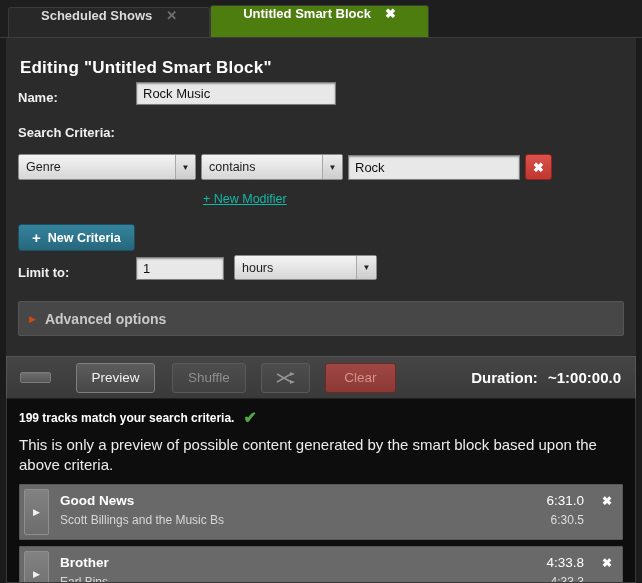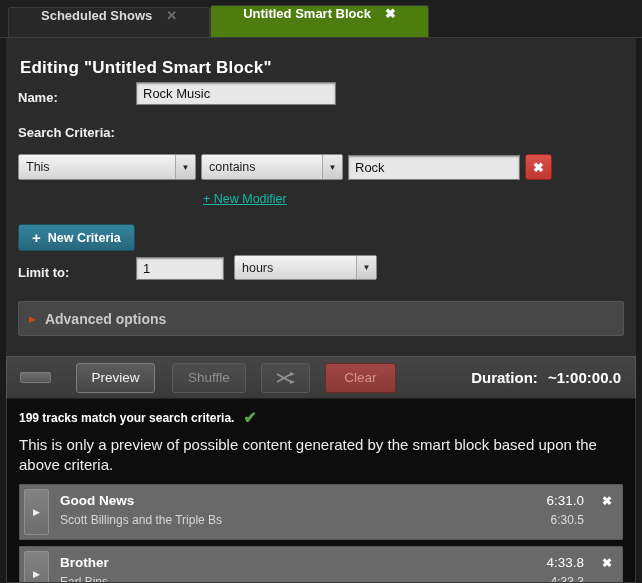--- a/index.html
+++ b/index.html
@@ -158,21 +158,21 @@
 
     <div class="frow">
       <div class="flabel">Name:</div>
       <input class="text" style="width: 200px;" value="Rock Music">
     </div>
 
     <div class="slabel">Search Criteria:</div>
 
     <div class="criteria-row">
       <div class="sel field">
-        <span class="sel-val">This</span>
+        <span class="sel-val">Genre</span>
         <span class="sel-arrow" style="font-size:8px">▼</span>
       </div>
       <div class="sel mod">
         <span class="sel-val">contains</span>
         <span class="sel-arrow" style="font-size:8px">▼</span>
       </div>
       <input class="text" value="Rock" style="">
       <div class="btn-del">
         <span>✖</span>
       </div>
@@ -227,21 +227,21 @@
       <span class="check">✔</span>
     </div>
     <div class="info-msg">This is only a preview of possible content generated by the smart block based upon the above criteria.</div>
 
     <div class="track">
       <div class="play-btn">
         <span>▶</span>
       </div>
       <div class="track-main">
         <div class="track-title">Good News</div>
-        <div class="track-artist">Scott Billings and the Triple Bs</div>
+        <div class="track-artist">Scott Billings and the Music Bs</div>
       </div>
       <div class="track-right">
         <div class="track-times">
           <div class="track-len">6:31.0</div>
           <div class="track-cue">6:30.5</div>
         </div>
         <span class="track-close">✖</span>
       </div>
     </div>
 

